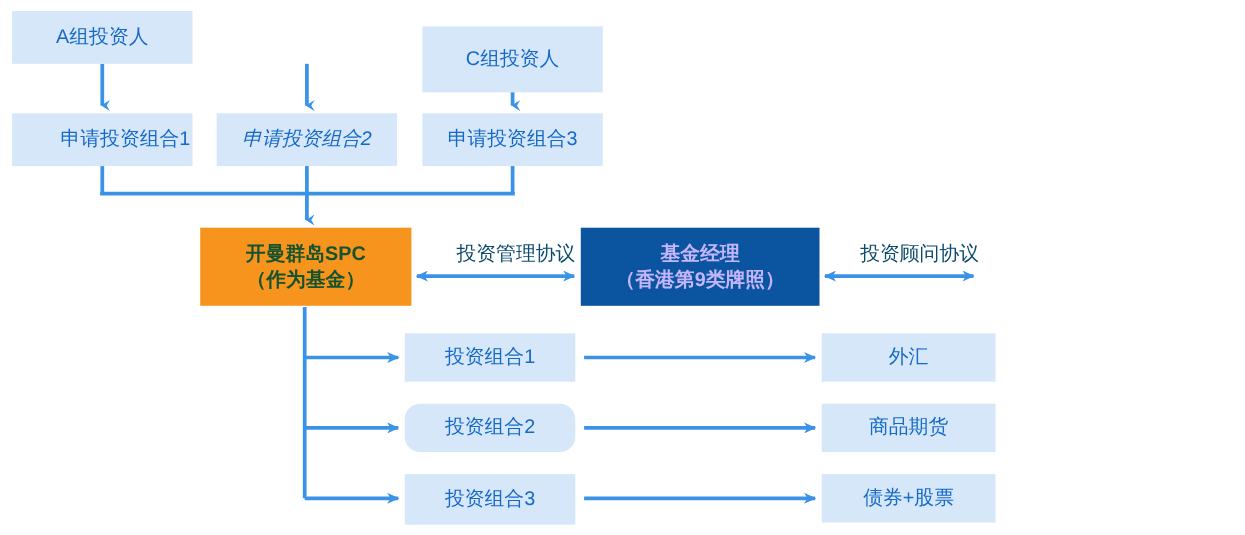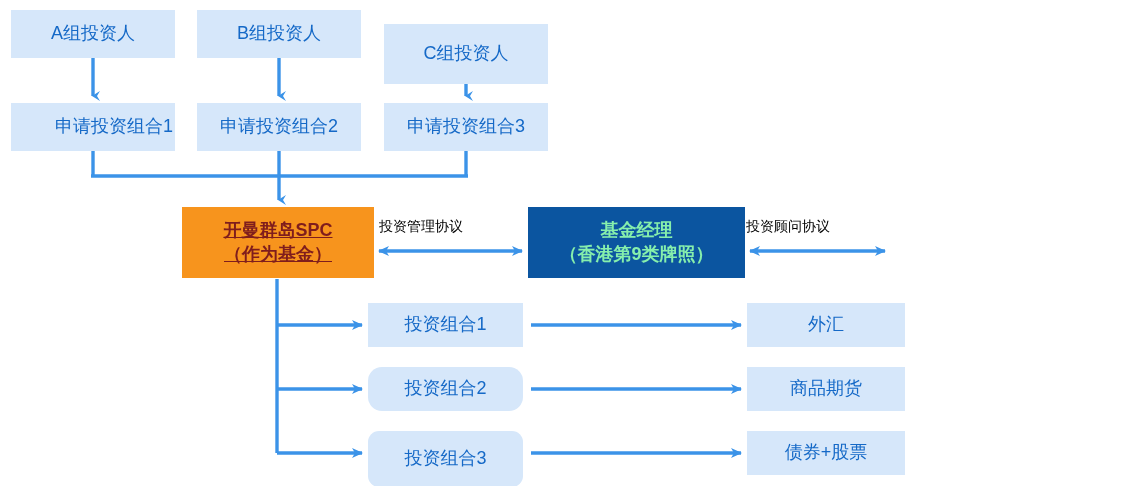--- a/index.html
+++ b/index.html
@@ -29,41 +29,40 @@
     white-space: nowrap;
   }
   .node-light {
     background: #d6e7fa;
     color: #1569c7;
     font-size: 18px;
     align-items: center;
   }
   .node-orange {
     background: #f7941d;
-    color: #7f1d1d;
+    color: #14532d;
     font-size: 18px;
     font-weight: bold;
-    text-decoration: underline;
   }
   .node-dark {
     background: #0b55a0;
-    color: #86efac;
+    color: #c4b5fd;
     font-size: 18px;
     font-weight: bold;
   }
   .node-dark .line2,
   .node-orange .line2 {
     display: block;
   }
   .edge-label {
     position: absolute;
-    font-size: 14px;
-    color: #000000;
+    font-size: 18px;
+    color: #0c4a6e;
     white-space: nowrap;
-    text-align: left;
+    text-align: right;
   }
   .svg-layer {
     position: absolute;
     left: 0;
     top: 0;
     width: 1132px;
     height: 486px;
     pointer-events: none;
   }
 </style>
@@ -108,31 +107,28 @@
 
       <line x1="531" y1="325" x2="741" y2="325" marker-end="url(#arrowRight)"></line>
       <line x1="531" y1="389" x2="741" y2="389" marker-end="url(#arrowRight)"></line>
       <line x1="531" y1="453" x2="741" y2="453" marker-end="url(#arrowRight)"></line>
     </g>
   </svg>
 
   <div class="node node-light" style="left:11px; top:10px; width:164px; height:48px;">
     <span>A组投资人</span>
   </div>
-  <div class="node node-light" style="left:197px; top:10px; width:164px; height:48px;">
-    <span>B组投资人</span>
-  </div>
   <div class="node node-light" style="left:384px; top:24px; width:164px; height:60px;">
     <span>C组投资人</span>
   </div>
 
   <div class="node node-light" style="left:11px; top:103px; width:164px; height:48px;padding-left:42px;">
     <span>申请投资组合1</span>
   </div>
-  <div class="node node-light" style="left:197px; top:103px; width:164px; height:48px;">
+  <div class="node node-light" style="left:197px; top:103px; width:164px; height:48px;font-style:italic;">
     <span>申请投资组合2</span>
   </div>
   <div class="node node-light" style="left:384px; top:103px; width:164px; height:48px;">
     <span>申请投资组合3</span>
   </div>
 
   <div class="node node-orange" style="left:182px; top:207px; width:192px; height:71px;">
     <span class="line1">开曼群岛SPC</span>
     <span class="line2">（作为基金）</span>
   </div>
@@ -150,21 +146,21 @@
     <span>投资顾问协议</span>
   </div>
 
 
   <div class="node node-light" style="left:368px; top:303px; width:155px; height:44px;">
     <span>投资组合1</span>
   </div>
   <div class="node node-light" style="left:368px; top:367px; width:155px; height:44px;border-radius:14px;">
     <span>投资组合2</span>
   </div>
-  <div class="node node-light" style="left:368px; top:431px; width:155px; height:56px;border-radius:11px;">
+  <div class="node node-light" style="left:368px; top:431px; width:155px; height:46px;">
     <span>投资组合3</span>
   </div>
 
   <div class="node node-light" style="left:747px; top:303px; width:158px; height:44px;">
     <span>外汇</span>
   </div>
   <div class="node node-light" style="left:747px; top:367px; width:158px; height:44px;">
     <span>商品期货</span>
   </div>
   <div class="node node-light" style="left:747px; top:431px; width:158px; height:44px;">

